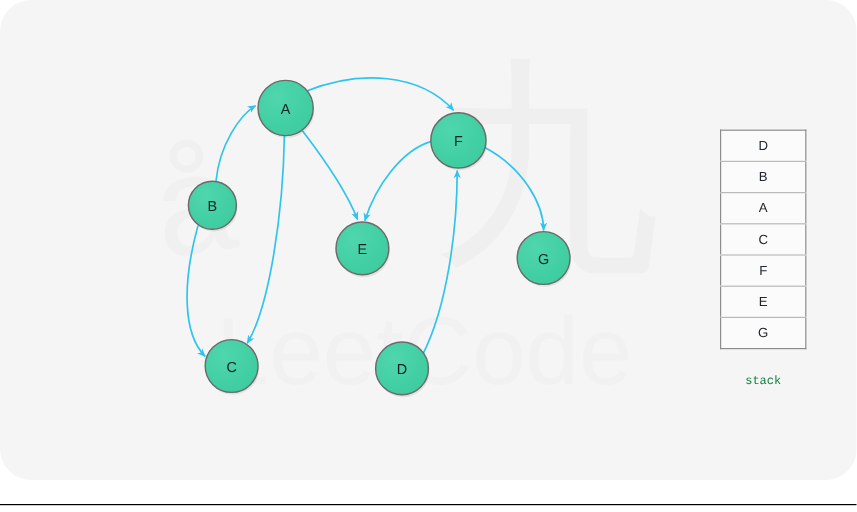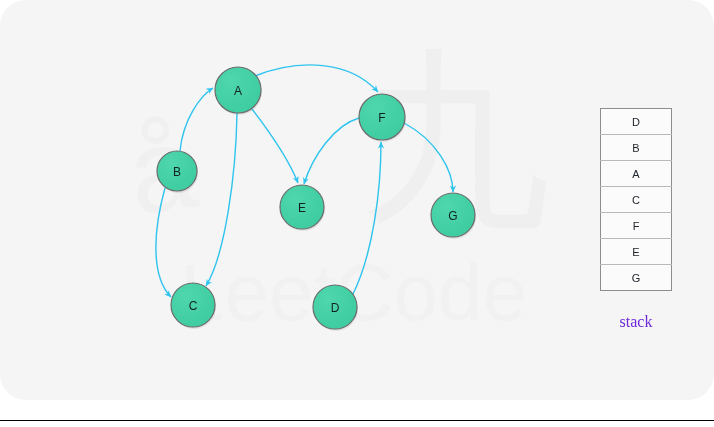--- a/index.html
+++ b/index.html
@@ -57,23 +57,23 @@
     font-family: "Liberation Sans", sans-serif;
     padding: 0;
   }
   #stack-table tr:last-child td { border-bottom: none; }
   #stack-caption {
     position: absolute;
     left: 600px;
     top: 313px;
     width: 72px;
     text-align: center;
-    font-size: 16px;
-    color: #6d28d9;
-    font-family: Liberation Serif, serif;
+    font-size: 10px;
+    color: #15803d;
+    font-family: Liberation Mono, monospace;
   }
   #bottom-rule {
     position: absolute;
     left: 0;
     top: 420px;
     width: 714px;
     height: 0;
     border-top: 1px solid #000000;
   }
   .wm { pointer-events: none; }

